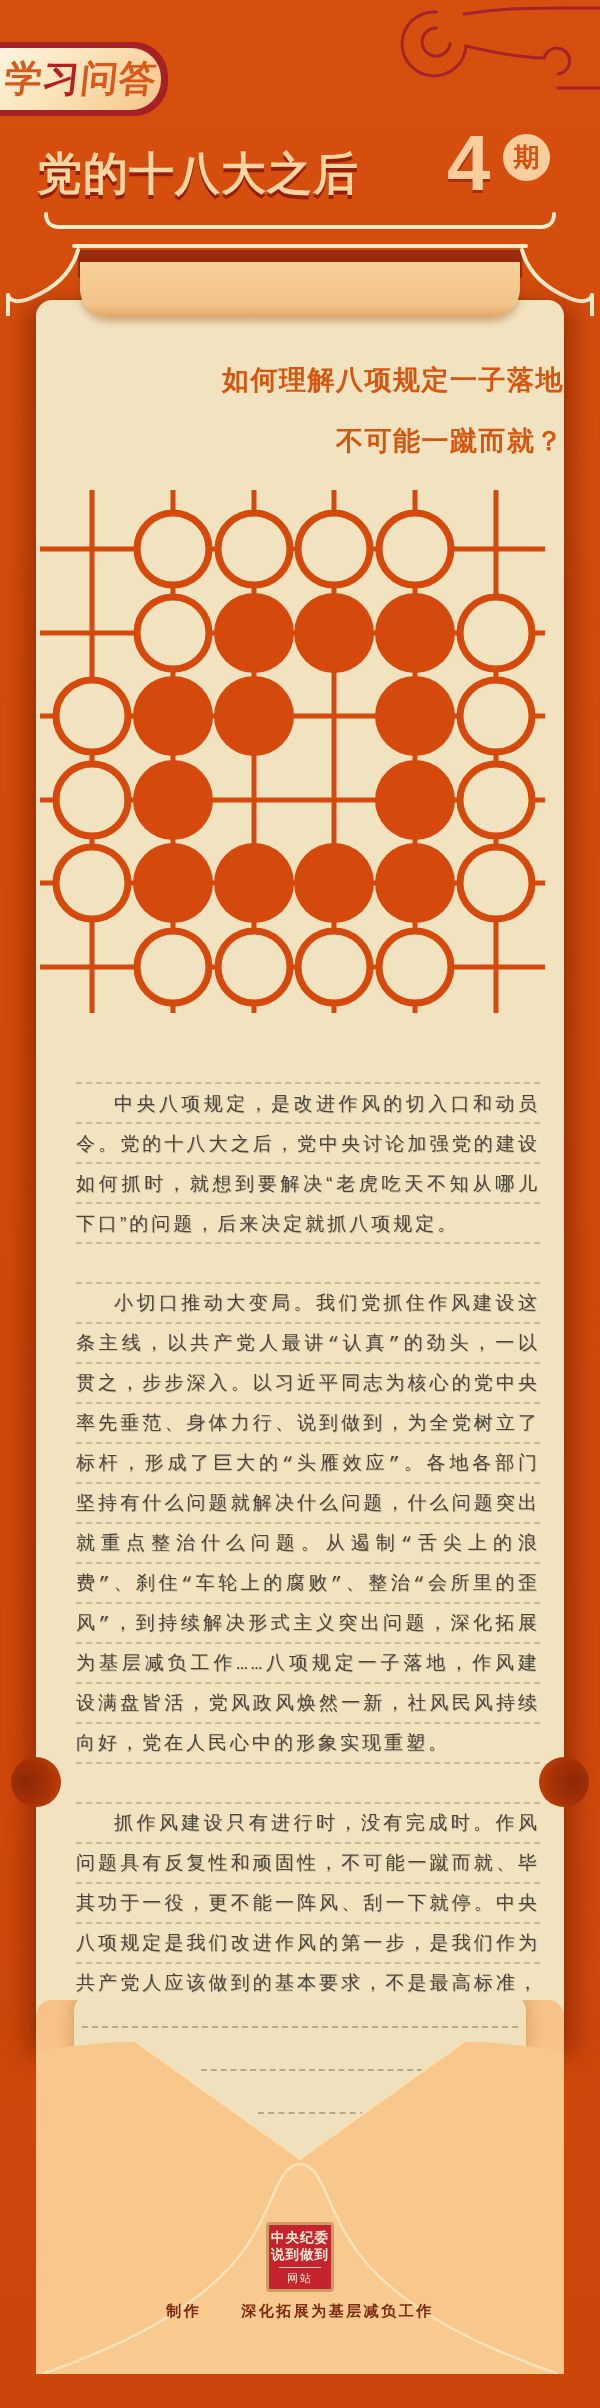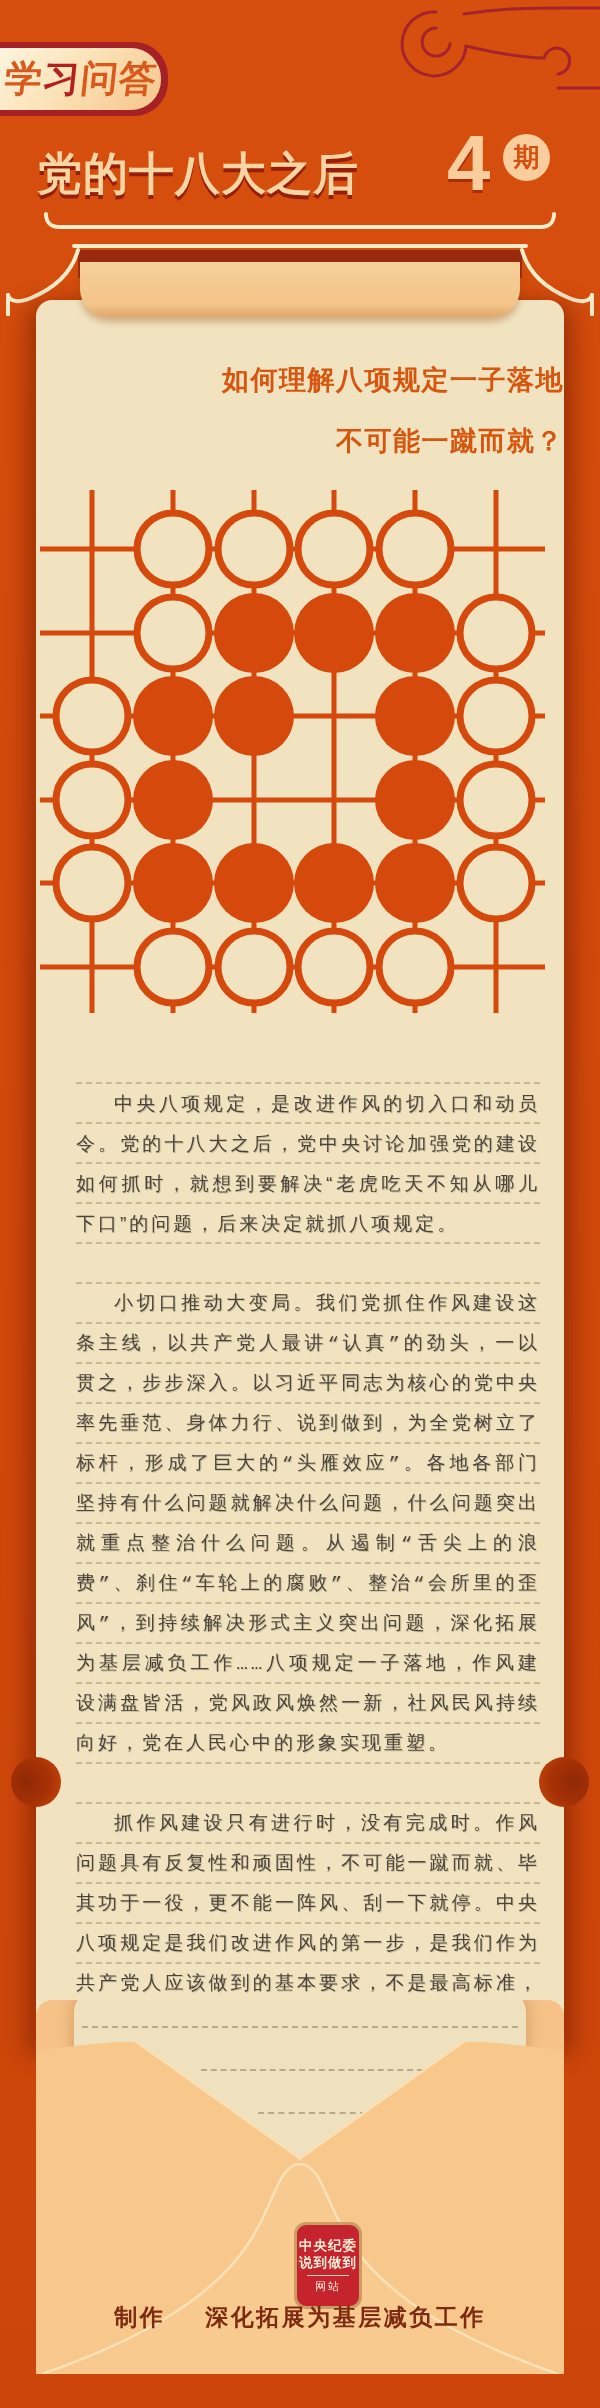--- a/index.html
+++ b/index.html
@@ -48,29 +48,29 @@
   .notch{position:absolute;width:50px;height:50px;border-radius:50%;z-index:5;top:1757px;}
   .notch.left{left:11px;background:radial-gradient(circle at 30% 50%,#8F2806 0%,#A83206 55%,#CC4A0E 100%);}
   .notch.right{left:539px;background:radial-gradient(circle at 70% 50%,#8F2806 0%,#A83206 55%,#CC4A0E 100%);}
   
   .envelope{position:absolute;left:36px;top:2000px;width:528px;height:374px;
         background:#F6C287;border-radius:16px 16px 0 0;overflow:hidden;z-index:6;}
   .env-paper{position:absolute;left:38px;top:-10px;width:452px;height:178px;background:#EFE1BD;
         border-radius:22px;box-shadow:0 0 16px rgba(150,90,30,.4);}
   .paper-dash{position:absolute;height:0;border-top:2.5px dashed #B3A482;opacity:.9;}
   .env-flaps{position:absolute;left:0;top:42px;}
-  .seal{position:absolute;left:230px;top:222px;width:68px;height:87px;background:#C5242E;
-        border:3px solid #CB9D62;border-radius:12px;box-sizing:border-box;
+  .seal{position:absolute;left:230px;top:222px;width:68px;height:70px;background:#C5242E;
+        border:3px solid #CB9D62;border-radius:4px;box-sizing:border-box;
         display:flex;flex-direction:column;align-items:center;justify-content:center;
-        font-family:"Liberation Serif","DejaVu Serif",serif;margin-left:28px;}
+        font-family:"Liberation Serif","DejaVu Serif",serif;}
   .seal .s-line{color:#FBEFD8;font-size:13.5px;font-weight:700;letter-spacing:1px;line-height:17px;white-space:nowrap;}
   .seal .s-div{width:42px;height:1px;background:rgba(251,239,216,.85);margin:4px 0 3px 0;}
   .seal .s-small{color:#FBEFD8;font-size:11px;letter-spacing:2px;}
   .env-footer{position:absolute;left:0;top:302px;width:100%;display:flex;justify-content:center;gap:40px;}
-  .env-footer span{font-size:23px;font-weight:700;color:#7C2A10;letter-spacing:2.5px;}
+  .env-footer span{font-size:15px;font-weight:700;color:#7C2A10;letter-spacing:2.5px;}
 </style>
 </head>
 <body>
 
 <div class="page">
 
   <svg class="cloud" viewBox="0 0 262 108">
     <g fill="none" stroke="#A7232B" stroke-width="3" stroke-linecap="round">
       <path d="M128,46 a32,32 0 1 1 -30,-34"></path>
       <path d="M112,44 a14,14 0 1 1 -14,-16"></path>

